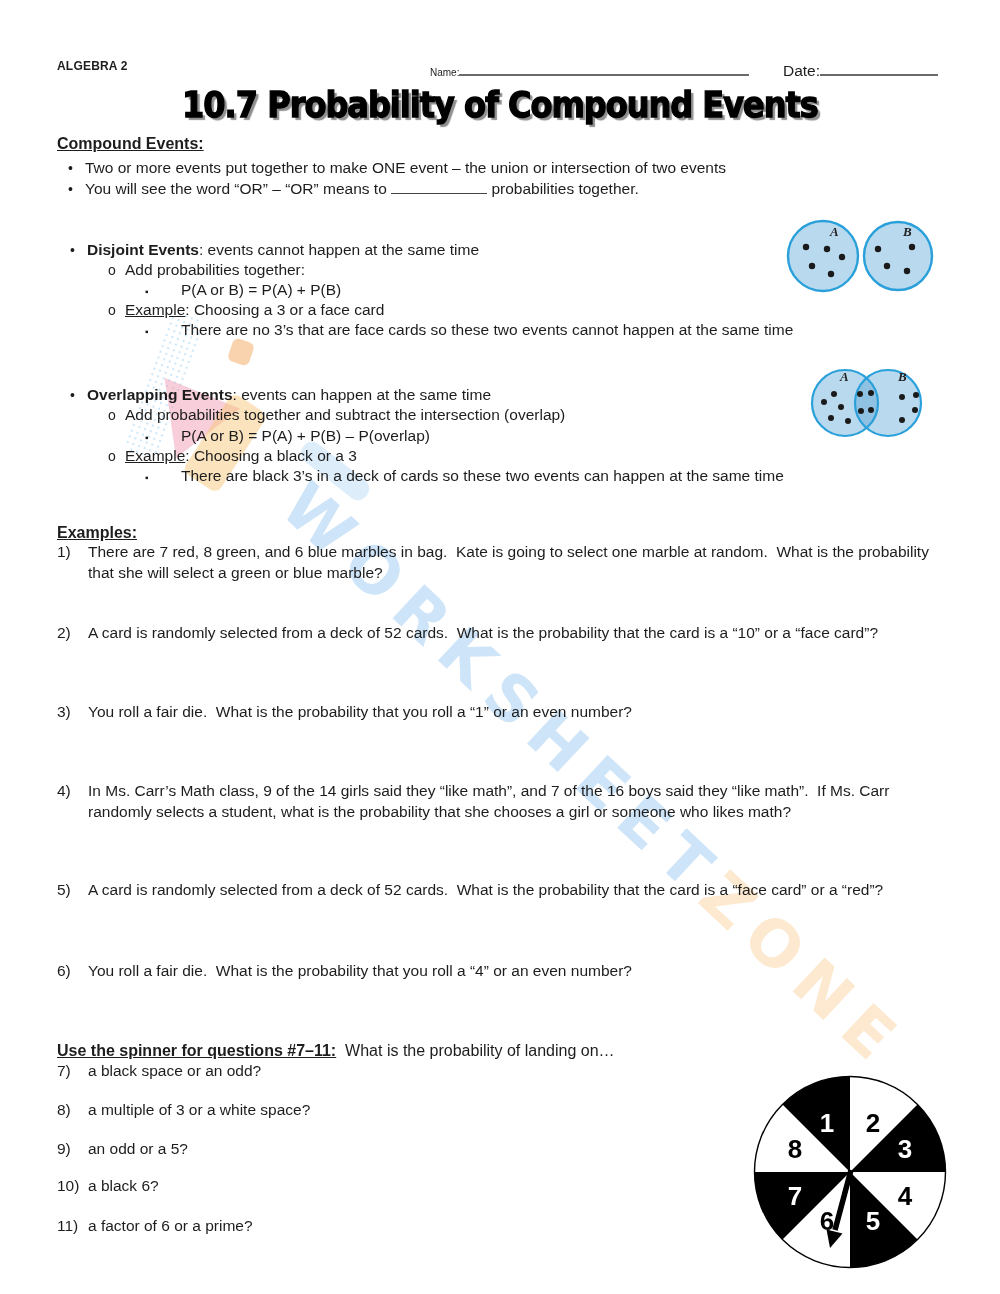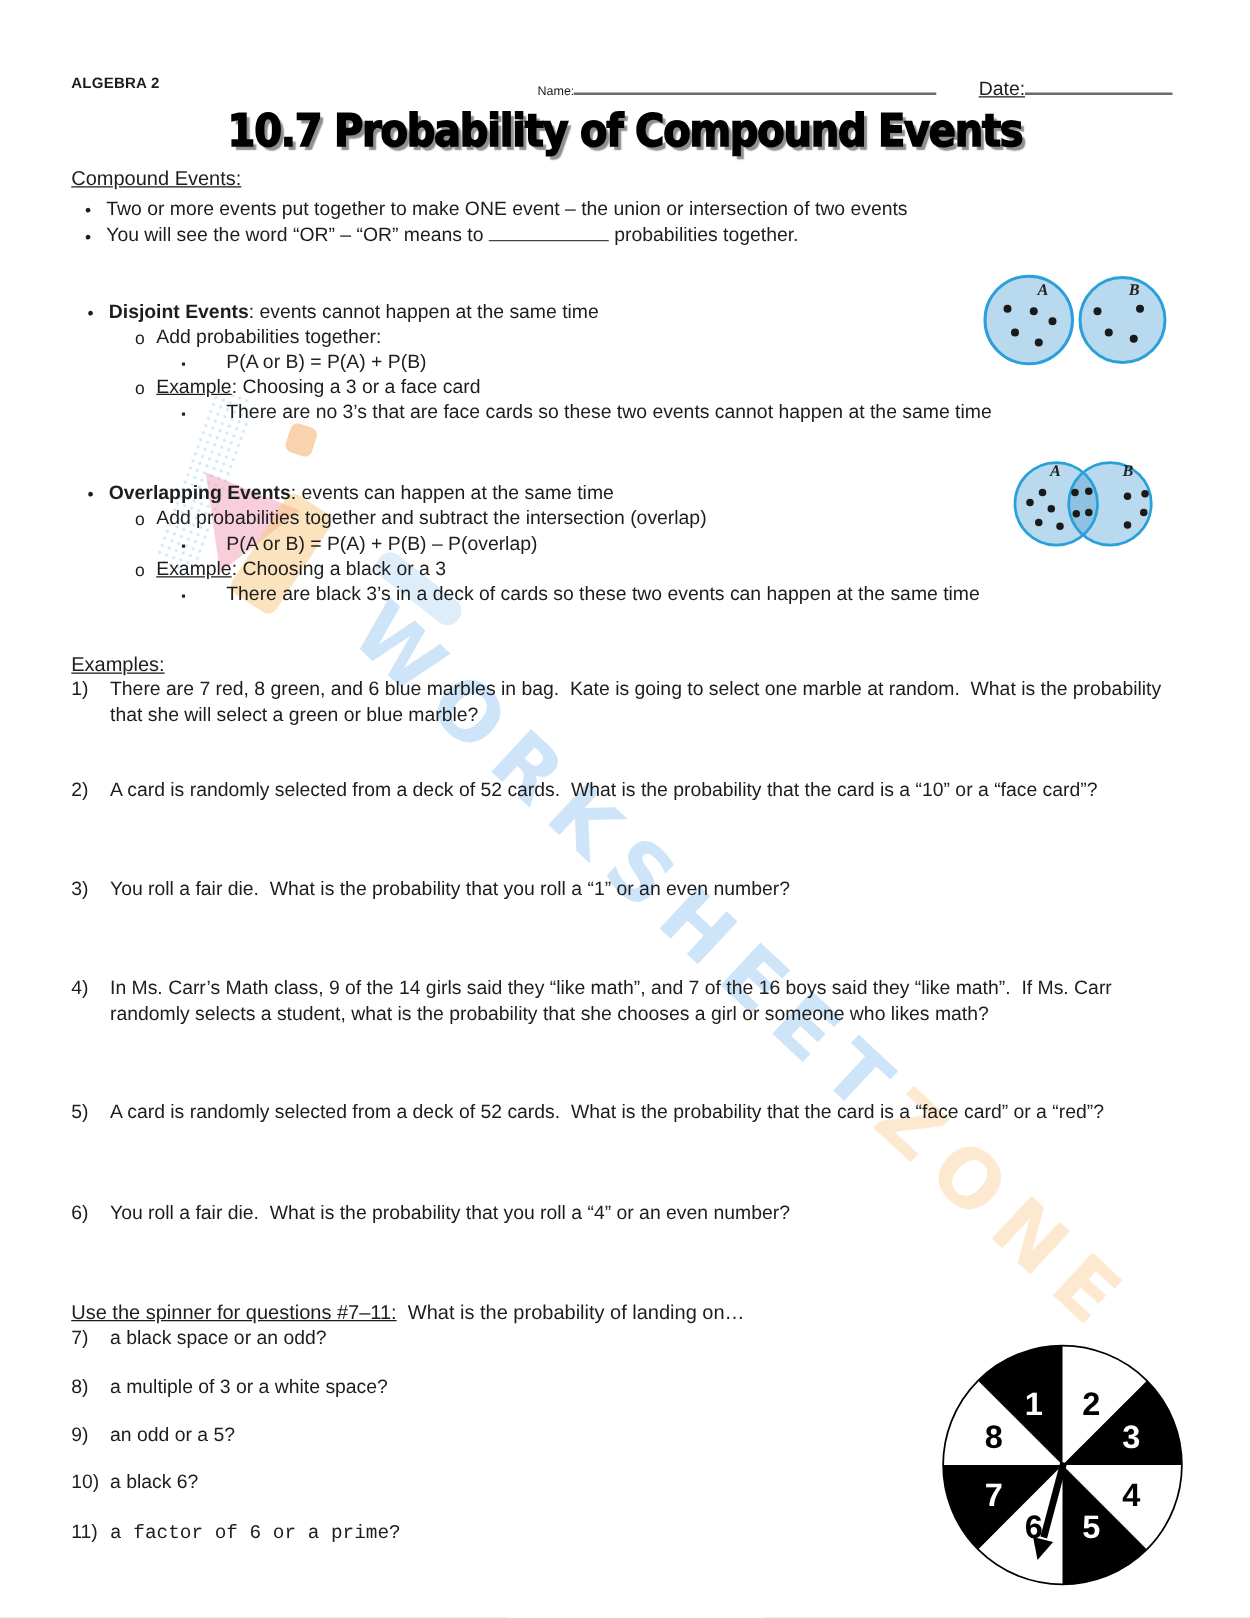--- a/index.html
+++ b/index.html
@@ -3,34 +3,34 @@
 <meta charset="utf-8">
 <style>
   html,body{margin:0;padding:0;background:#e8e8e8;}
   .page{position:relative;width:1000px;height:1294px;background:#ffffff;margin:0 auto;
         font-family:"Liberation Sans",sans-serif;color:#1d1d1d;overflow:hidden;}
   .abs{position:absolute;}
   .z1{z-index:1;}
   
   .course{left:57px;top:59px;font-size:12px;font-weight:bold;letter-spacing:.2px;}
   .namerow{left:430px;top:60px;font-size:10px;}
-  .daterow{left:783px;top:60px;font-size:15.5px;text-decoration:underline;}
+  .daterow{left:783px;top:60px;font-size:15.5px;}
   .blankline{display:inline-block;border-bottom:2px solid #6b6b6b;height:14px;vertical-align:baseline;}
   .blank-name{width:290px;}
   .blank-date{width:118px;}
   
   .title{left:0;right:0;top:83px;text-align:center;font-family:"DejaVu Sans",sans-serif;
          font-size:32px;font-weight:bold;letter-spacing:-1px;color:#000;
          transform:scaleY(1.12);transform-origin:center top;
          -webkit-text-stroke:1.2px #000;
          text-shadow:3px 3px 1px #8f8f8f;}
   
   .line{position:absolute;display:flex;align-items:flex-start;font-size:15.5px;line-height:20.5px;
         white-space:pre-wrap;z-index:1;}
-  .h{font-size:16px;font-weight:normal;text-decoration:underline;}
+  .h{font-size:16px;font-weight:bold;text-decoration:underline;}
   .bold{font-weight:normal;}
   .bu{font-weight:bold;margin-top:10px;}
   .u{text-decoration:underline;}
   .mark{flex:0 0 auto;display:inline-block;}
   .m1{width:17px;font-size:14px;}
   .m2{width:17px;font-size:14px;}
   .m3{width:18px;font-size:10px;padding-top:2px;}
   .qnum{flex:0 0 31px;}
   .qtext{width:845px;}
   .fillblank{display:inline-block;width:96px;border-bottom:1.6px solid #444;height:13px;}
@@ -219,21 +219,21 @@
   <div class="line" style="left:57px;top:1139px;">
     <span class="qnum">9)</span>
     <span style="width:600px;">an odd or a 5?</span>
   </div>
   <div class="line" style="left:57px;top:1176px;">
     <span class="qnum">10)</span>
     <span style="width:600px;">a black 6?</span>
   </div>
   <div class="line" style="left:57px;top:1216px;">
     <span class="qnum">11)</span>
-    <span style="width:600px;font-family:Liberation Mono, monospace;">a factor of 6 or a prime?</span>
+    <span style="width:600px;">a factor of 6 or a prime?</span>
   </div>
 
   <svg class="fig" style="left:753px;top:1075px;" width="194" height="194" viewBox="-97 -97 194 194">
     <circle cx="0" cy="0" r="95.5" fill="#ffffff" stroke="#000000" stroke-width="1.4"></circle>
     <g fill="#000000">
       <path d="M0,0 L-67.5,-67.5 A95.5,95.5 0 0 1 0,-95.5 Z"></path>
       <path d="M0,0 L67.5,-67.5 A95.5,95.5 0 0 1 95.5,0 Z"></path>
       <path d="M0,0 L67.5,67.5 A95.5,95.5 0 0 1 0,95.5 Z"></path>
       <path d="M0,0 L-67.5,67.5 A95.5,95.5 0 0 1 -95.5,0 Z"></path>
     </g>

